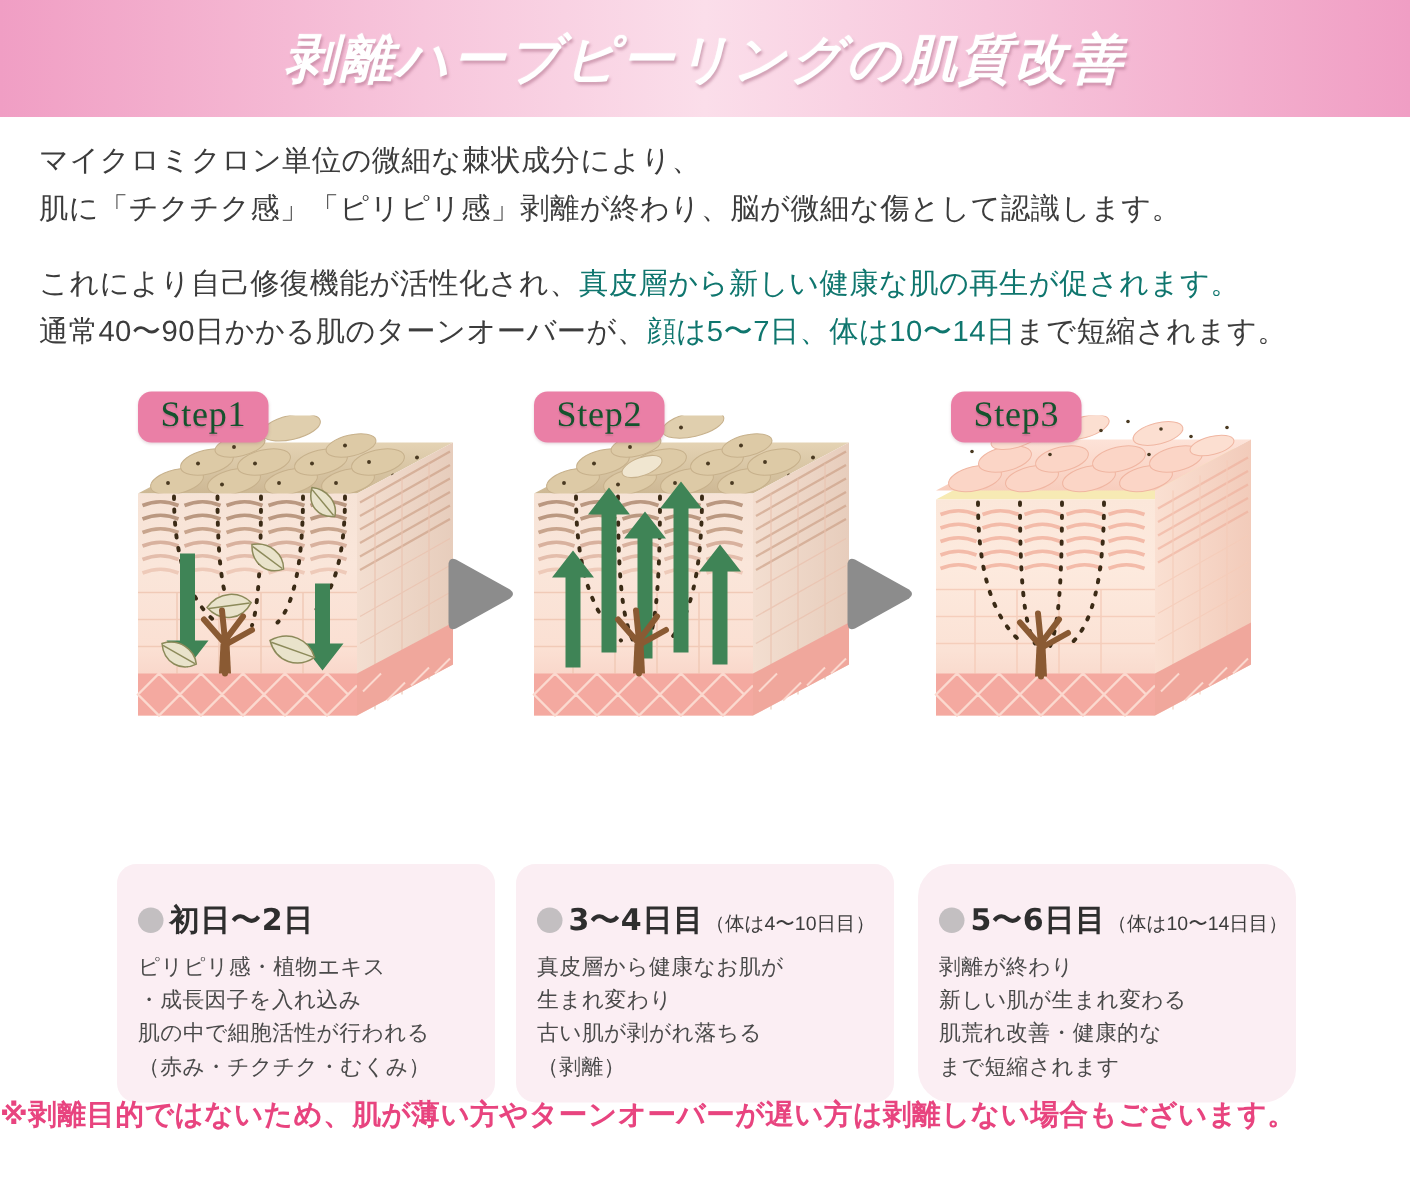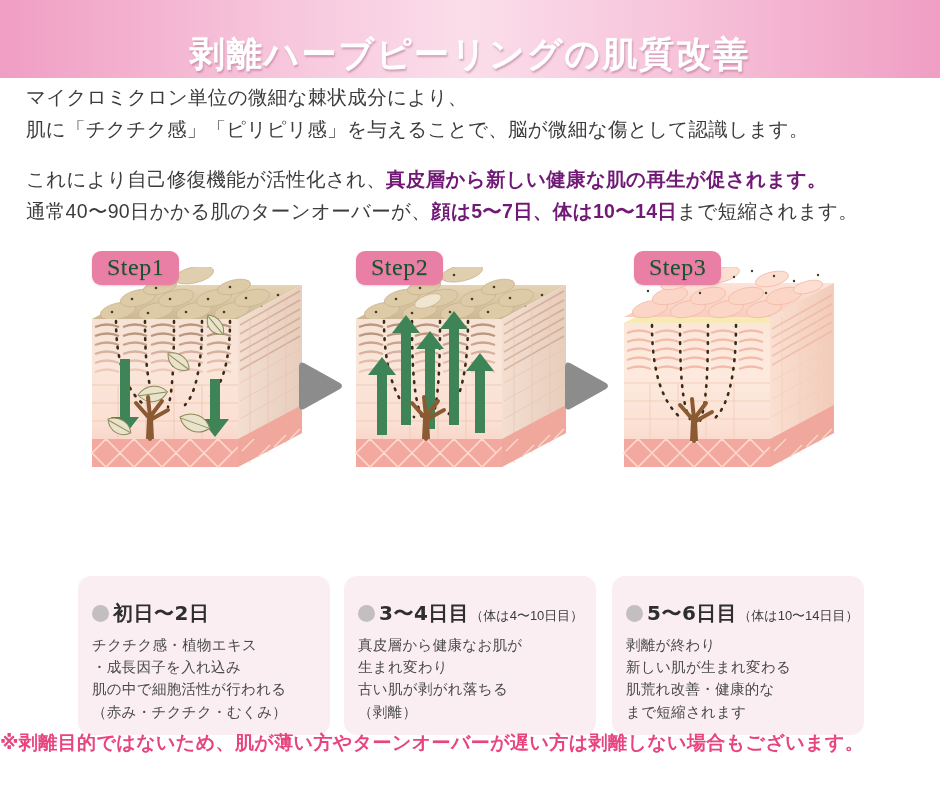--- a/index.html
+++ b/index.html
@@ -15,50 +15,51 @@
   }
 
   
   .header-band {
     width: 940px;
     height: 78px;
     background: linear-gradient(to right,
         #f09ec4 0%, #f3aecd 12%, #f7c6dc 30%,
         #fbdeea 50%, #f7c6dc 70%, #f3aecd 88%, #f09ec4 100%);
     display: flex;
-    align-items: flex-end;
+    align-items: center;
     justify-content: center;
+    font-style: italic;
   }
   .header-title {
     font-family: "DejaVu Sans", "Liberation Sans", sans-serif;
     font-size: 35px;
     font-weight: bold;
     color: #ffffff;
     letter-spacing: 2px;
     text-shadow: 1px 2px 2px rgba(160, 90, 120, 0.45),
                  0 0 1px rgba(255,255,255,0.9);
     white-space: nowrap;
   }
 
   
   .intro {
-    padding: 4px 0 0 26px;
+    padding: 14px 0 0 26px;
     color: #3c3c3c;
   }
   .para {
     font-size: 19.5px;
     line-height: 1.62;
     letter-spacing: 0.3px;
     margin-bottom: 19px;
     white-space: nowrap;
   }
   .para:last-child { margin-bottom: 0; }
   .hl {
-    color: #701a75;
-    font-weight: bold;
+    color: #0f766e;
+    font-weight: normal;
   }
 
   
   .steps {
     position: relative;
     margin-top: 22px;
     height: 400px;
   }
 
   .step-col {
@@ -122,21 +123,21 @@
     position: absolute;
     top: 0;
     width: 252px;
     min-height: 132px;
     background: #fbeef3;
     border-radius: 13px;
     padding: 24px 10px 12px 14px;
   }
   .card.k1 { left: 78px; }
   .card.k2 { left: 344px; }
-  .card.k3 { left: 612px; }
+  .card.k3 { left: 612px; border-radius: 22px; }
 
   .card-head {
     display: flex;
     align-items: baseline;
     margin-bottom: 7px;
     white-space: nowrap;
   }
   .bullet {
     display: inline-block;
     width: 17px;
@@ -186,21 +187,21 @@
 <body>
 
 <div class="header-band">
   <div class="header-title">剥離ハーブピーリングの肌質改善</div>
 </div>
 
 <div class="intro">
 
   <div class="para">
     <span>マイクロミクロン単位の微細な棘状成分により、</span><br>
-    <span>肌に「チクチク感」「ピリピリ感」を与えることで、脳が微細な傷として認識します。</span>
+    <span>肌に「チクチク感」「ピリピリ感」剥離が終わり、脳が微細な傷として認識します。</span>
   </div>
 
   <div class="para">
     <span>これにより自己修復機能が活性化され、</span><span class="hl">真皮層から新しい健康な肌の再生が促されます。</span><br>
     <span>通常40〜90日かかる肌のターンオーバーが、</span><span class="hl">顔は5〜7日、体は10〜14日</span><span>まで短縮されます。</span>
   </div>
 
 
 </div>
 
@@ -569,21 +570,21 @@
 </div>
 
 <div class="cards">
 
   <div class="card k1">
     <div class="card-head">
       <span class="bullet"></span>
       <span class="card-title">初日〜2日</span>
       <span class="card-sub"></span>
     </div>
-    <div class="card-line">チクチク感・植物エキス</div>
+    <div class="card-line">ピリピリ感・植物エキス</div>
     <div class="card-line">・成長因子を入れ込み</div>
     <div class="card-line">肌の中で細胞活性が行われる</div>
     <div class="card-line">（赤み・チクチク・むくみ）</div>
   </div>
 
   <div class="card k2">
     <div class="card-head">
       <span class="bullet"></span>
       <span class="card-title">3〜4日目</span>
       <span class="card-sub">（体は4〜10日目）</span>

